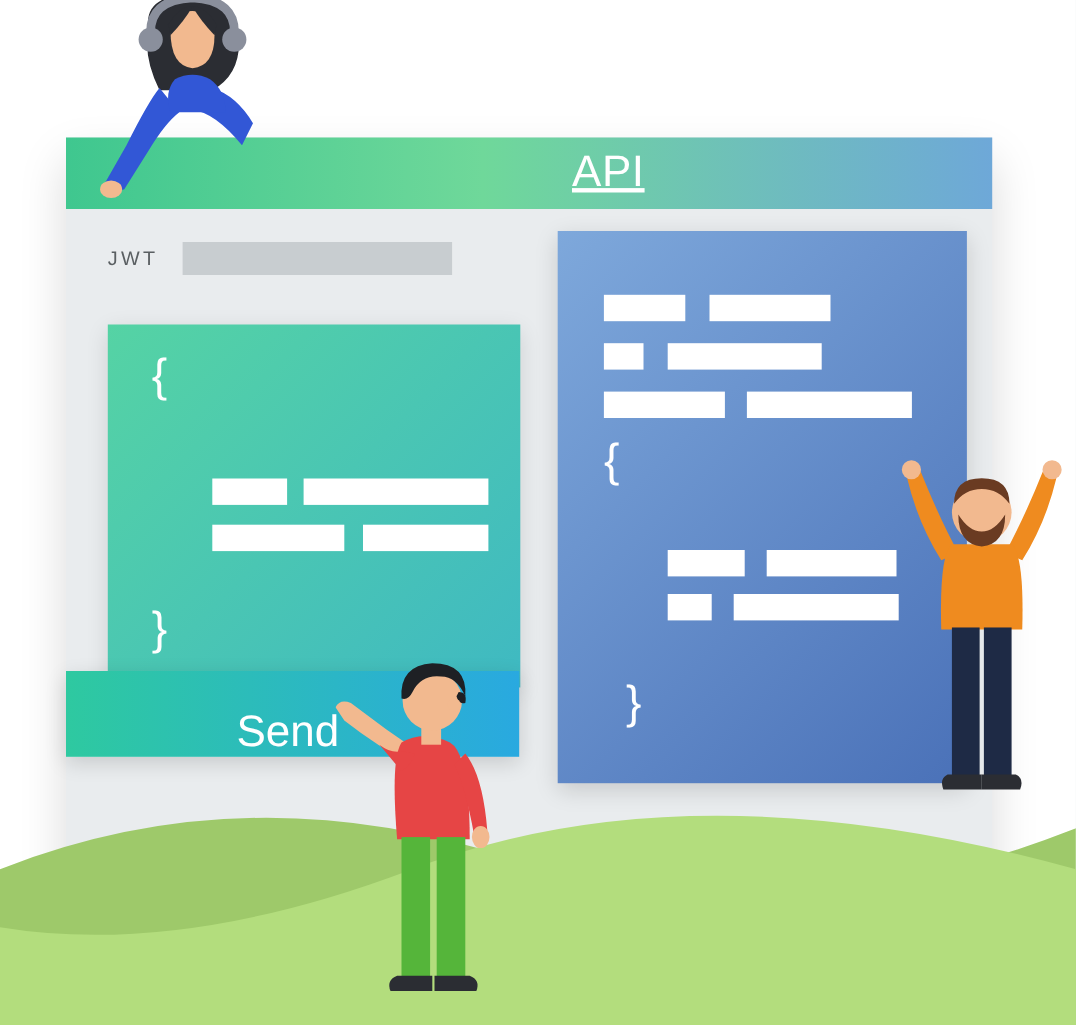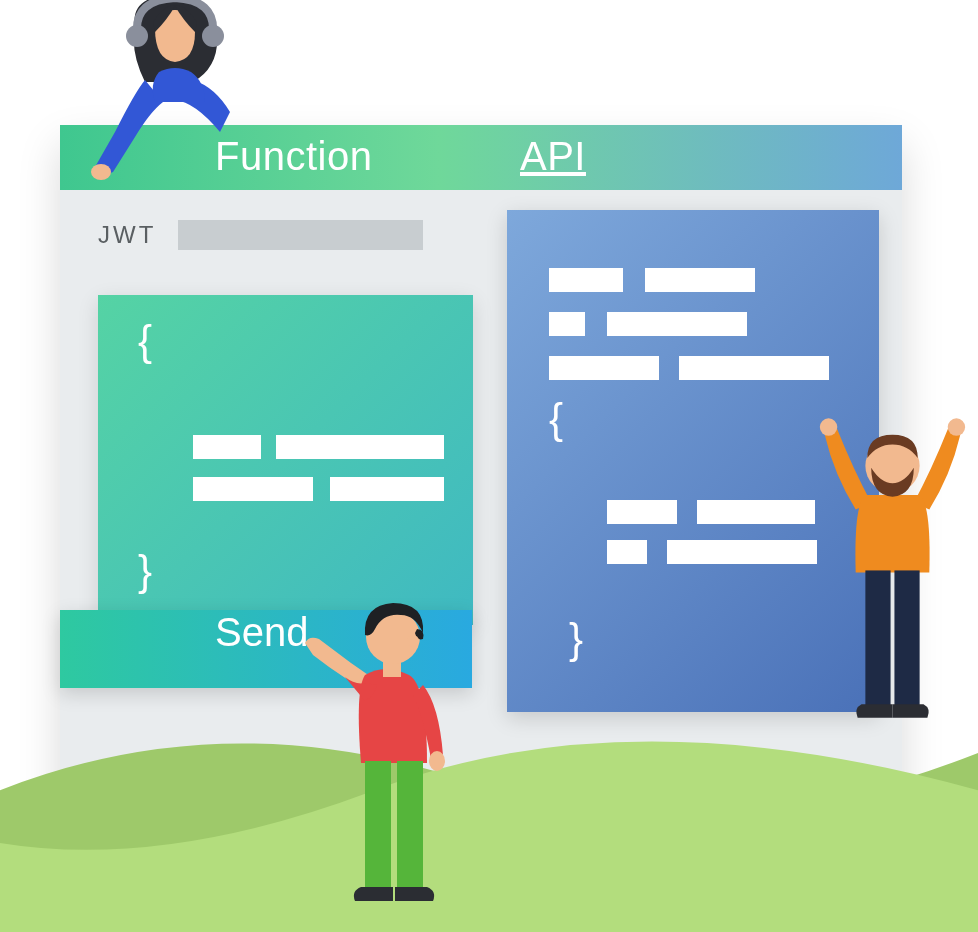--- a/index.html
+++ b/index.html
@@ -40,21 +40,21 @@
   .tab-api { left: 460px; text-decoration: underline; }
 
   .jwt-row {
     position: absolute;
     left: 38px;
     top: 30px;
     display: flex;
     align-items: center;
   }
   .jwt-label {
-    font-size: 24px;
+    font-size: 18px;
     letter-spacing: 3px;
     color: #5a5f62;
     margin-right: 22px;
   }
   .jwt-input {
     width: 245px;
     height: 30px;
     background: #c8cdd0;
     border: none;
   }
@@ -111,21 +111,21 @@
     position: absolute;
     left: 60px;
     top: 610px;
     width: 412px;
     height: 78px;
     background: linear-gradient(90deg, #2ec9a0 0%, #29a9e0 100%);
     color: #ffffff;
     font-size: 40px;
     font-weight: 300;
     display: flex;
-    align-items: flex-start;
+    align-items: flex-end;
     padding-left: 155px;
     z-index: 5;
     box-shadow: 0 6px 18px rgba(0,0,0,0.15);
   }
 
   
   .hill-back {
     position: absolute;
     left: -50px;
     bottom: -40px;
@@ -153,21 +153,20 @@
 </style>
 </head>
 <body>
 
 <svg class="hill-back" viewBox="0 0 1100 340" preserveAspectRatio="none">
   <path d="M0,340 L0,180 Q250,60 520,150 Q780,240 1100,90 L1100,340 Z" fill="#9ec96a"></path>
 </svg>
 
 <div class="card">
   <div class="card-header">
-    <div class="tab tab-function">Function</div>
     <div class="tab tab-api">API</div>
   </div>
 
   <div class="card-body">
     <div class="jwt-row">
       <span class="jwt-label">JWT</span>
       <div class="jwt-input"></div>
     </div>
 
     <div class="function-panel">

